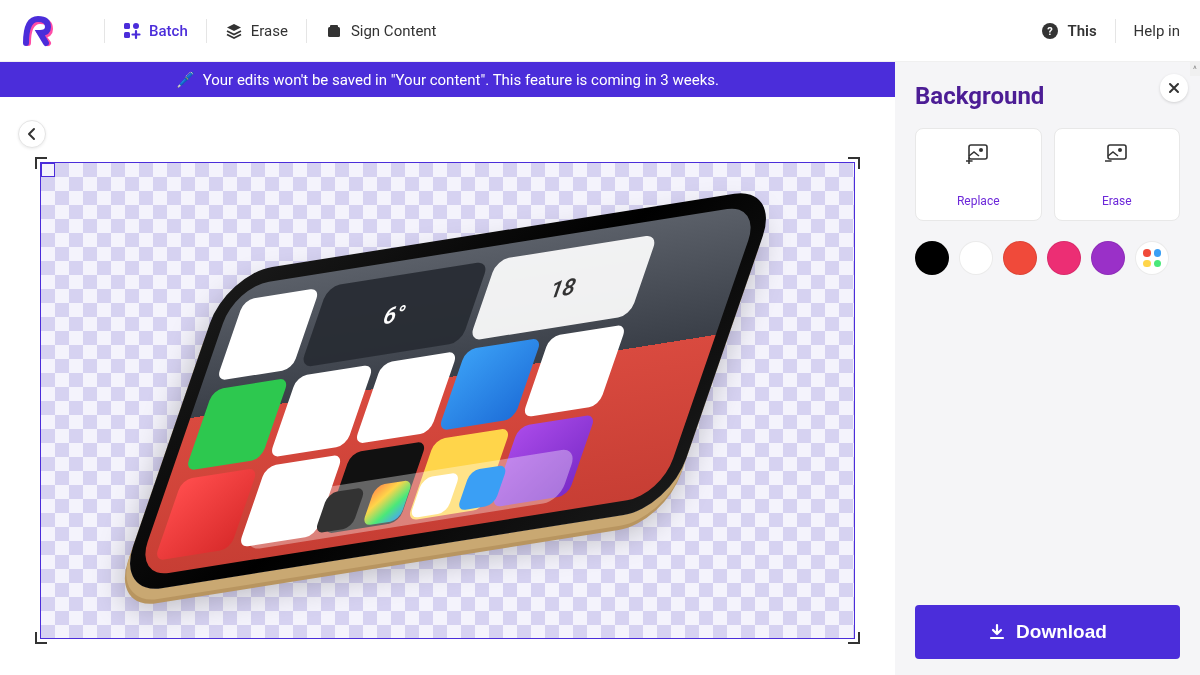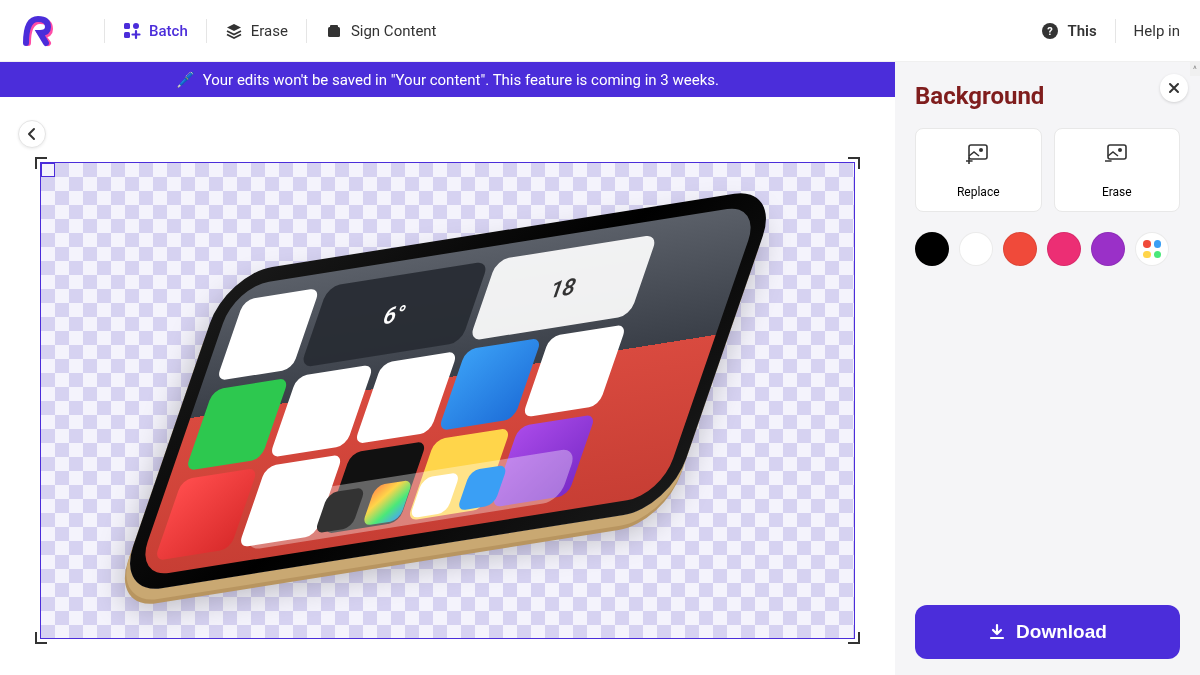--- a/index.html
+++ b/index.html
@@ -51,32 +51,32 @@
 .widget.dark { background: rgba(40,44,52,0.95); color: #fff; }
 .app-grid { position: absolute; top: 14px; left: 14px; right: 14px; bottom: 14px; display: grid; grid-template-columns: repeat(6, 1fr); grid-template-rows: repeat(3, 1fr); gap: 8px; padding-top: 0; }
 .app-icon { border-radius: 10px; }
 .dock { position: absolute; bottom: 10px; left: 50%; transform: translateX(-50%); width: 60%; height: 50px; background: rgba(255,255,255,0.35); border-radius: 16px; display: flex; gap: 10px; padding: 6px; justify-content: center; }
 .dock .di { width: 38px; height: 38px; border-radius: 9px; }
 .home-btn { position: absolute; left: 28px; bottom: 50%; transform: translateY(50%); width: 38px; height: 38px; border-radius: 50%; background: radial-gradient(circle, #2a2a2a 40%, #000 70%); border: 2px solid #1a1a1a; }
 
 
 .sidebar { width: 305px; background: #f5f5f7; padding: 20px 20px 16px; position: relative; display: flex; flex-direction: column; }
 .close-btn { position: absolute; top: 12px; right: 12px; width: 28px; height: 28px; border-radius: 50%; background: #fff; display: flex; align-items: center; justify-content: center; cursor: pointer; box-shadow: 0 1px 3px rgba(0,0,0,0.15); }
-.sidebar h2 { font-size: 24px; font-weight: 700; margin-bottom: 18px; color: #7f1d1d; }
+.sidebar h2 { font-size: 24px; font-weight: 700; margin-bottom: 18px; color: #4c1d95; }
 .action-cards { display: flex; gap: 12px; margin-bottom: 20px; }
 .action-card { flex: 1; background: #fff; border: 1px solid #e8e8e8; border-radius: 8px; padding: 12px 8px; display: flex; flex-direction: column; align-items: center; gap: 0; cursor: pointer; }
 .action-card .card-icon { width: 24px; height: 24px; display: flex; align-items: center; justify-content: center; margin-bottom: 2px; }
-.action-card .card-label { font-size: 12px; color: #000000; margin-top: 18px; }
+.action-card .card-label { font-size: 12px; color: #6d28d9; margin-top: 27px; }
 
 .color-row { display: flex; gap: 10px; }
 .color-swatch { width: 34px; height: 34px; border-radius: 50%; cursor: pointer; border: 1px solid rgba(0,0,0,0.08); }
 .color-swatch.multi { background: #fff; position: relative; display: grid; grid-template-columns: 1fr 1fr; grid-template-rows: 1fr 1fr; padding: 7px; gap: 3px; }
 .color-swatch.multi span { border-radius: 50%; }
 
-.download-btn { margin-top: auto; width: 100%; height: 54px; background: #4b2dda; color: #fff; border: none; border-radius: 12px; font-size: 19px; font-weight: 700; display: flex; align-items: center; justify-content: center; gap: 10px; cursor: pointer; }
+.download-btn { margin-top: auto; width: 100%; height: 54px; background: #4b2dda; color: #fff; border: none; border-radius: 4px; font-size: 19px; font-weight: 700; display: flex; align-items: center; justify-content: center; gap: 10px; cursor: pointer; }
 
 .scroll-hint { position: absolute; top: 62px; right: 0; width: 10px; height: 14px; background: #f0f0f0; display: flex; align-items: center; justify-content: center; font-size: 9px; color: #888; }
 </style>
 </head>
 <body>
 
 <div class="header">
   <div class="logo">
     <svg viewBox="0 0 36 36">
       <path d="M8 30 Q8 8 20 8 Q30 8 30 16 Q30 22 22 22 L28 30" fill="none" stroke="#ff4da6" stroke-width="6" stroke-linecap="round"></path>

